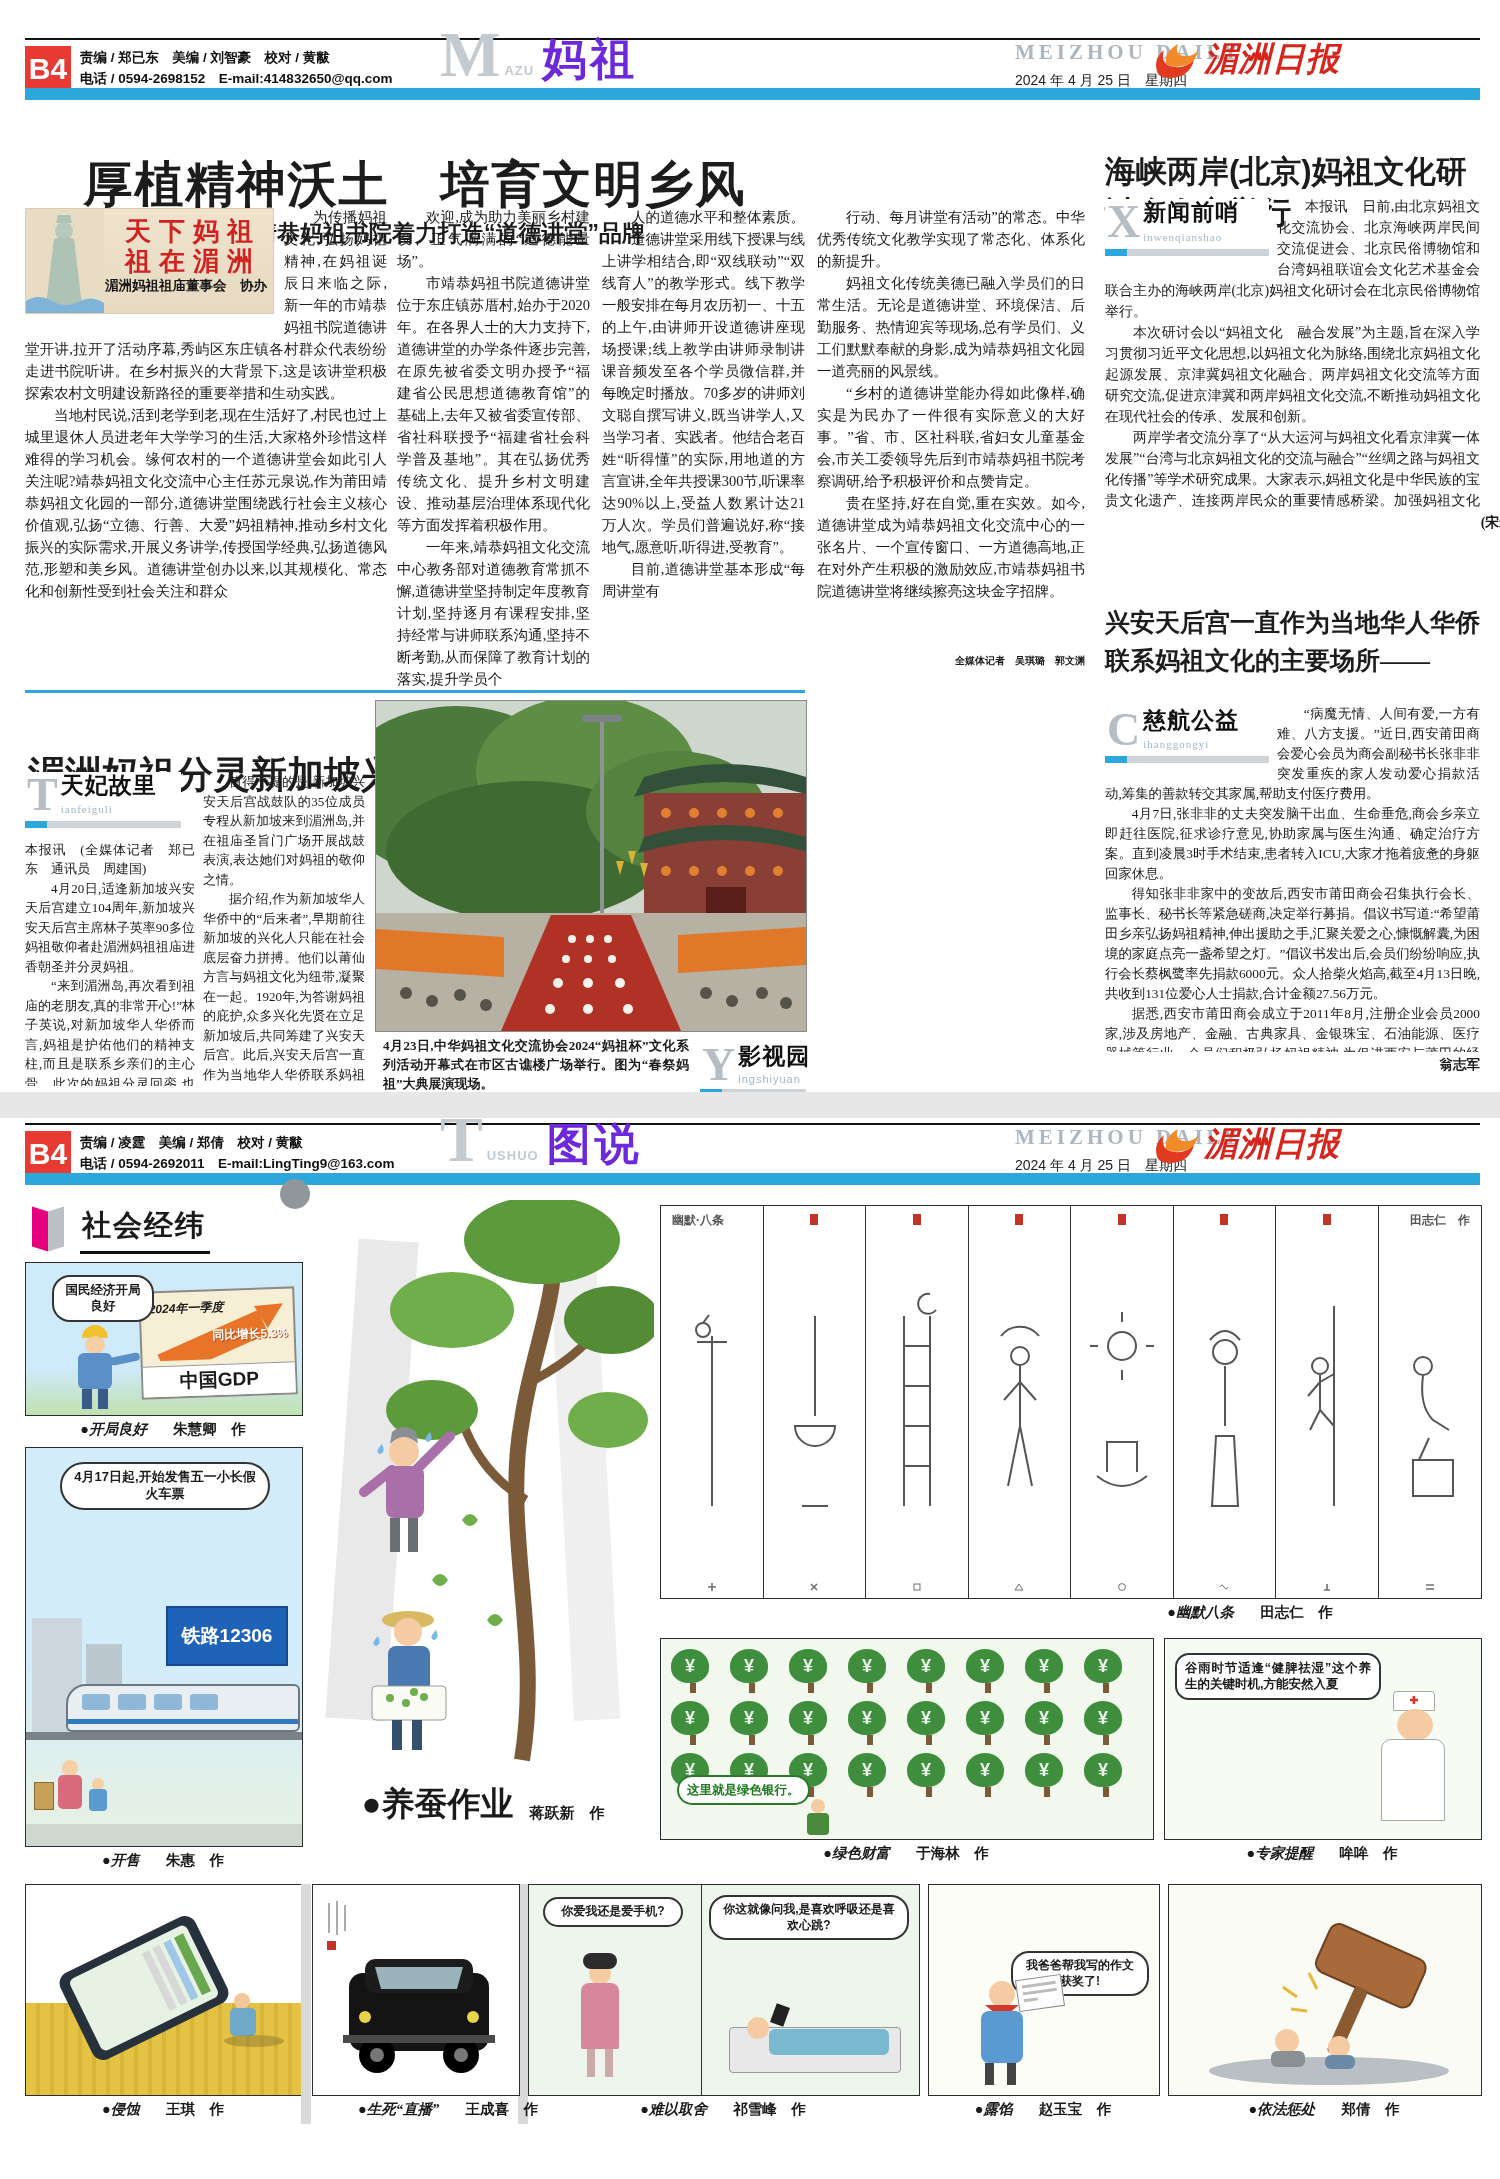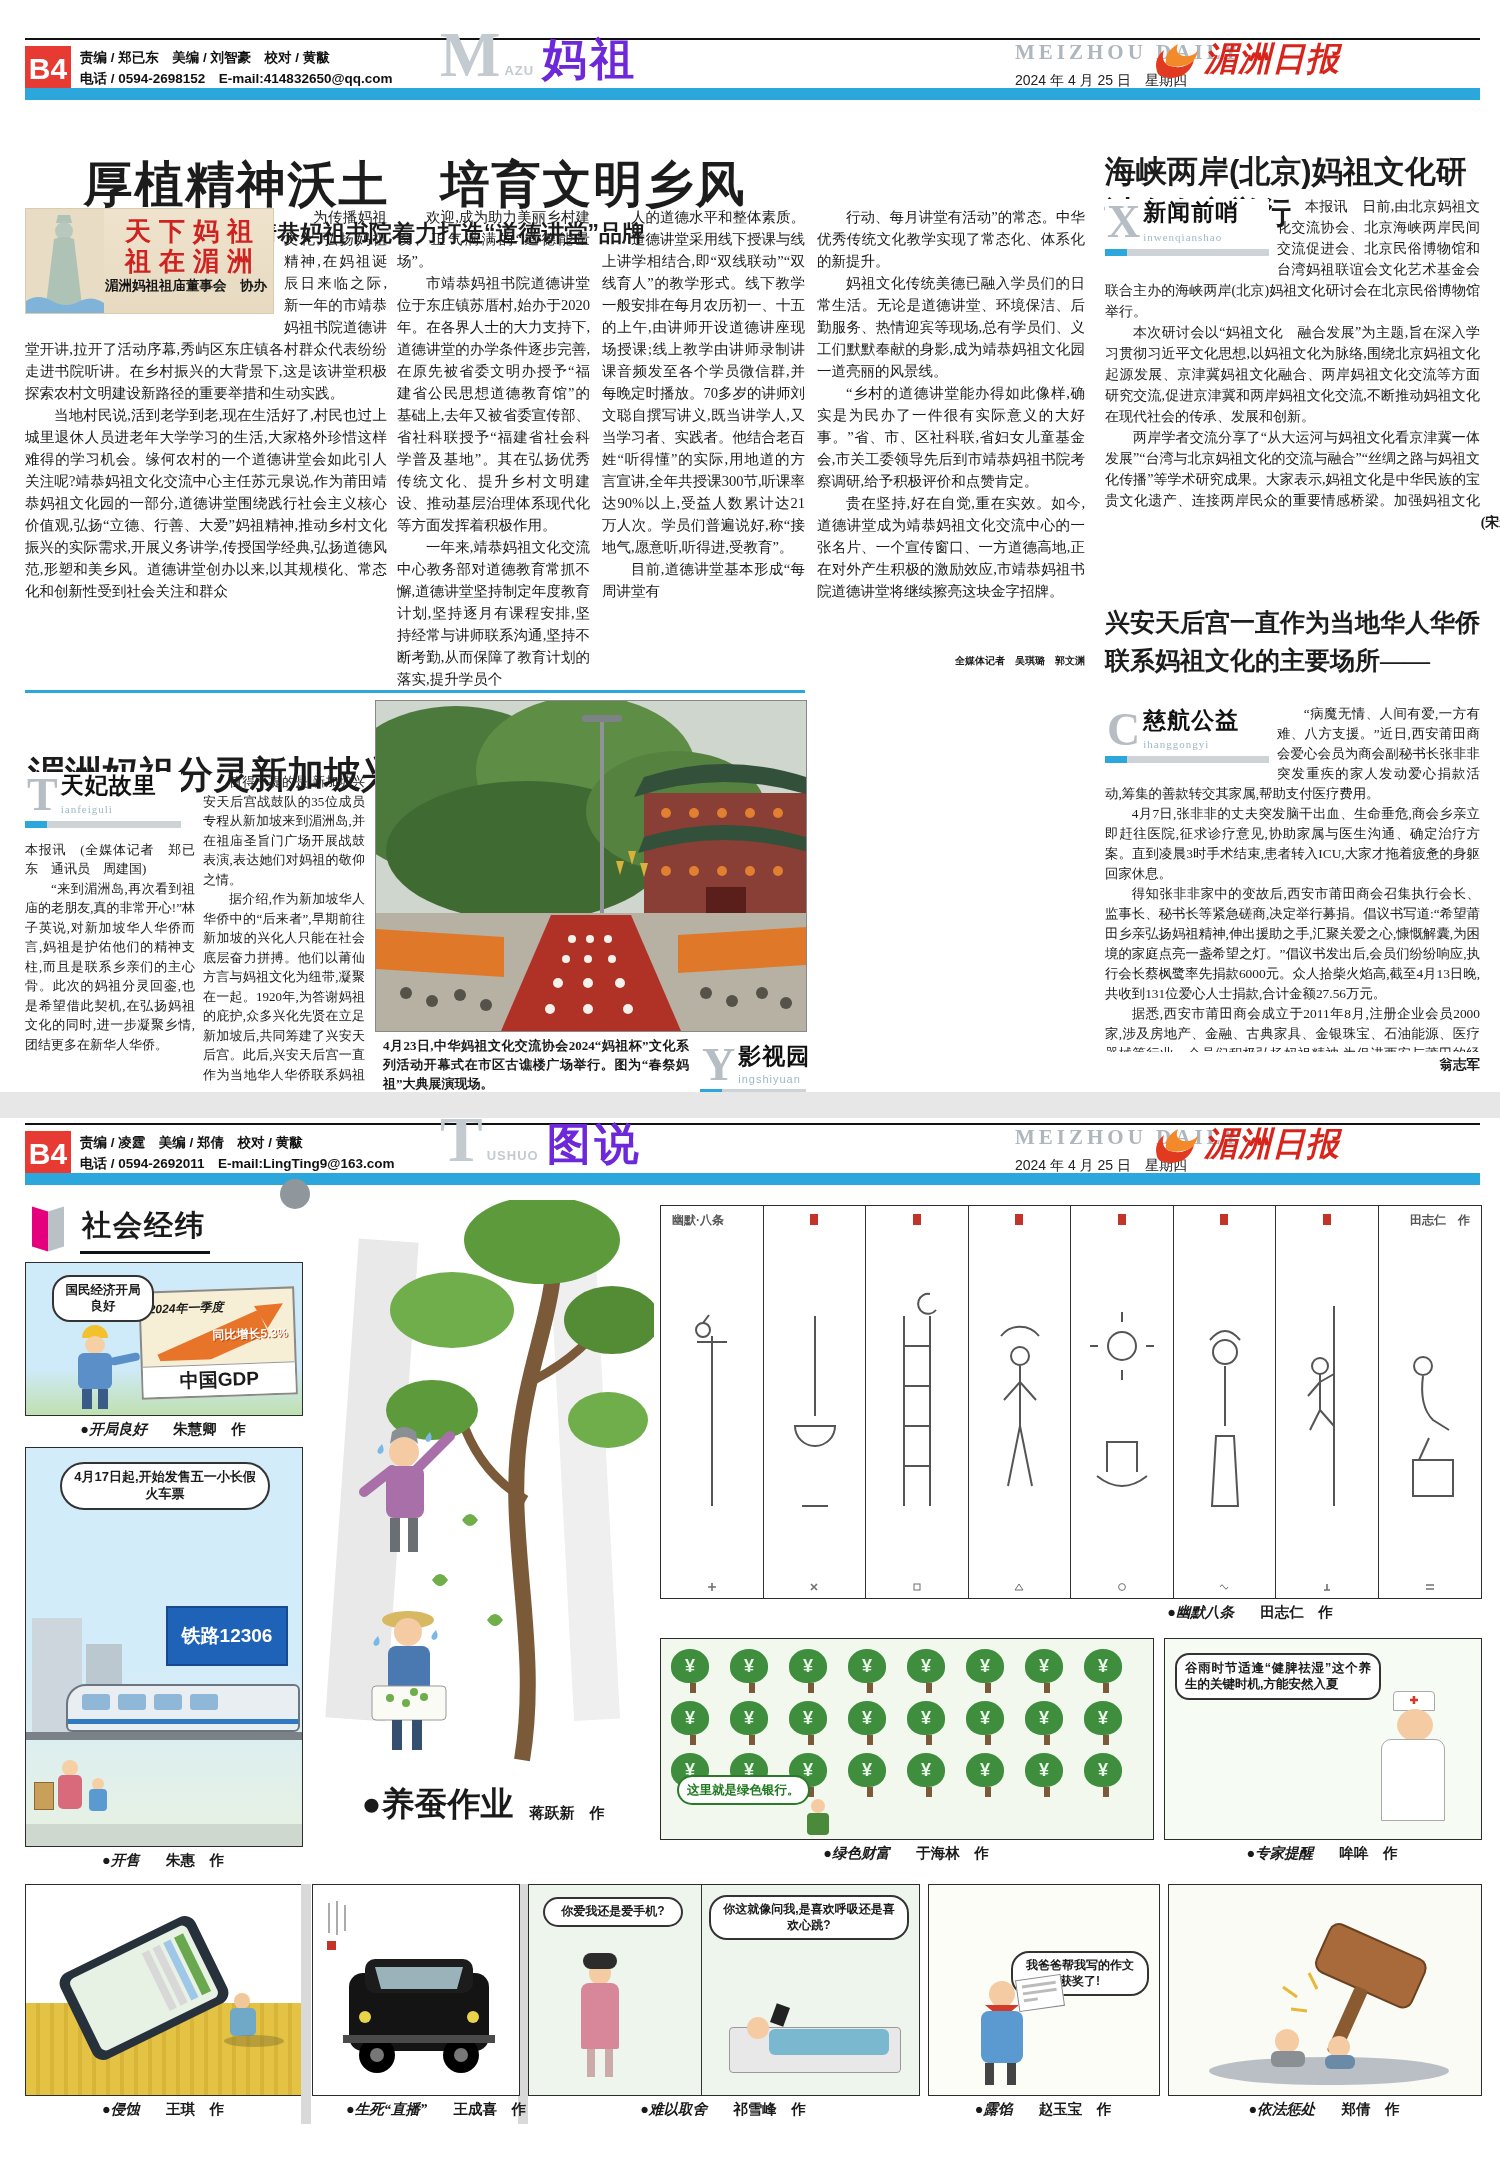--- a/index.html
+++ b/index.html
@@ -143,20 +143,21 @@
   <div class="abs" style="left:25px;top:690px;width:780px;height:3px;background:#2ba7db;"></div>
 
   <div class="abs hl" style="left:28px;top:702px;width:525px;font-size:37px;white-space:nowrap;letter-spacing:0px;">湄洲妈祖分灵新加坡兴安天后宫</div>
   <div class="abs bodycol" style="left:25px;top:772px;width:170px;height:314px;font-size:13px;line-height:19.5px;">
     <div class="tagbox" style="width:150px;margin-bottom:6px;">
       <span class="lt">T</span>
       <span class="col"><span class="nm">天妃故里</span><br><span class="py">ianfeiguli</span></span>
     </div>
     <p class="para" style="text-indent:0;font-weight:normal;margin-top:12px;">本报讯　(全媒体记者　郑已东　通讯员　周建国)</p>
     <div>
+        <p class="para">4月20日,适逢新加坡兴安天后宫建立104周年,新加坡兴安天后宫主席林子英率90多位妈祖敬仰者赴湄洲妈祖祖庙进香朝圣并分灵妈祖。</p>
         <p class="para">“来到湄洲岛,再次看到祖庙的老朋友,真的非常开心!”林子英说,对新加坡华人华侨而言,妈祖是护佑他们的精神支柱,而且是联系乡亲们的主心骨。此次的妈祖分灵回銮,也是希望借此契机,在弘扬妈祖文化的同时,进一步凝聚乡情,团结更多在新华人华侨。</p>
       </div>
   </div>
   <div class="abs bodycol" style="left:203px;top:772px;width:162px;height:314px;font-size:13px;line-height:19.5px;">
       <p class="para">值得一提的是,新加坡兴安天后宫战鼓队的35位成员专程从新加坡来到湄洲岛,并在祖庙圣旨门广场开展战鼓表演,表达她们对妈祖的敬仰之情。</p>
       <p class="para">据介绍,作为新加坡华人华侨中的“后来者”,早期前往新加坡的兴化人只能在社会底层奋力拼搏。他们以莆仙方言与妈祖文化为纽带,凝聚在一起。1920年,为答谢妈祖的庇护,众多兴化先贤在立足新加坡后,共同筹建了兴安天后宫。此后,兴安天后宫一直作为当地华人华侨联系妈祖文化的主要场所,也是背井离乡的兴化人排解乡愁和联结故里的精神家园。</p>
     </div>
 
   <div class="abs photo" style="left:375px;top:700px;width:430px;height:330px;">
     <svg width="430" height="330" viewBox="0 0 430 330">
@@ -680,21 +681,21 @@
       <polygon points="62,82 150,82 144,104 68,104" fill="#9ab2ba"></polygon>
       <circle cx="64" cy="170" r="18" fill="#000"></circle>
         <circle cx="64" cy="170" r="7" fill="#777"></circle>
       <circle cx="148" cy="170" r="18" fill="#000"></circle>
         <circle cx="148" cy="170" r="7" fill="#777"></circle>
       <rect x="30" y="150" width="152" height="8" fill="#4a4a4a"></rect>
       <circle cx="52" cy="132" r="6" fill="#e8d44a"></circle>
         <circle cx="160" cy="132" r="6" fill="#e8d44a"></circle>
     </svg>
   </div>
-  <div class="abs cap" style="left:312px;top:2100px;width:248px;">
+  <div class="abs cap" style="left:324px;top:2100px;width:248px;">
     <span class="t">●生死“直播”</span>
     <span class="a">王成喜　作</span>
   </div>
 
   <div class="abs cbox" style="left:528px;top:1884px;width:390px;height:210px;">
     <div style="position:absolute;inset:0;background:#eef5ec;"></div>
     <div style="position:absolute;left:44%;top:0;bottom:0;width:1.6px;background:#333;"></div>
     <div class="bubble" style="left:14px;top:12px;font-size:12px;width:120px;">你爱我还是爱手机?</div>
     <div>
       <div style="position:absolute;left:60px;top:76px;width:22px;height:24px;border-radius:50%;background:#f4cba2;"></div>

